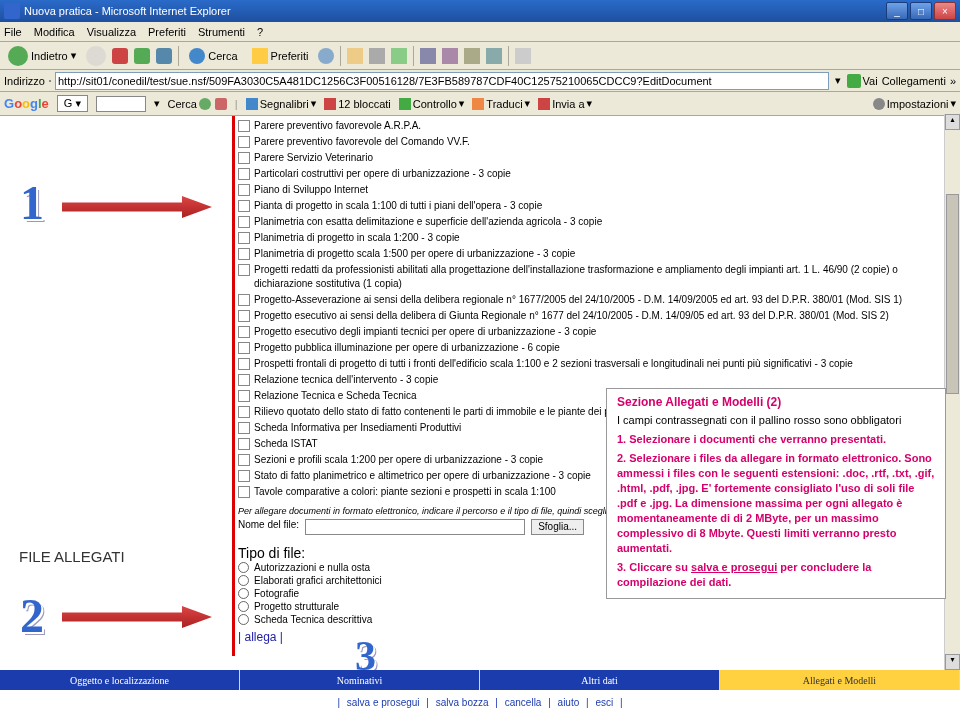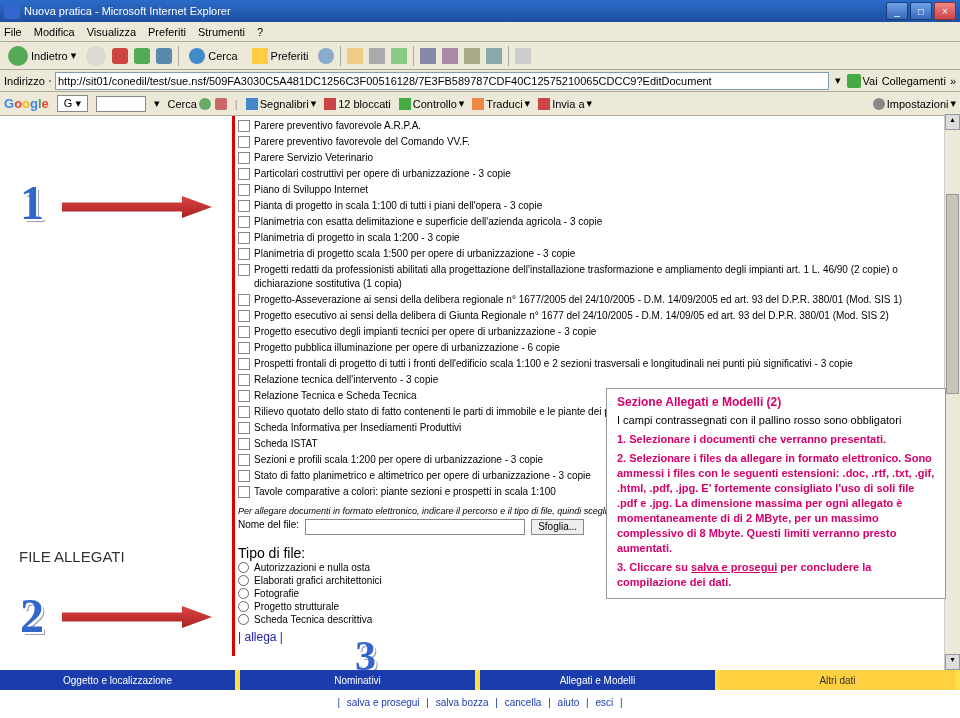--- a/index.html
+++ b/index.html
@@ -43,21 +43,21 @@
 
 .big-num { position: absolute; font-family: "Comic Sans MS", cursive; font-size: 48px; font-weight: bold; color: #3366cc; text-shadow: 2px 2px 0 #fff, 3px 3px 0 #99b; }
 .arrow-body { position: absolute; background: linear-gradient(#d44,#a22); }
 
 .infobox { position: absolute; right: 14px; top: 388px; width: 340px; background: #fff; border: 1px solid #999; padding: 6px 10px 8px; font-size: 11px; line-height: 15px; z-index: 20; }
 .infobox .ib-title { font-weight: bold; color: #d6006c; font-size: 12px; margin-bottom: 3px; }
 .infobox .ib-num { font-weight: bold; color: #d6006c; }
 .infobox u { text-decoration: underline; }
 
 .bottom-tabs { position: absolute; bottom: 28px; left: 0; right: 0; height: 20px; background: #1b3cad; color: #fff; display: flex; font-size: 10px; }
-.bottom-tabs .tab { flex: 1; display: flex; align-items: center; justify-content: center; border-right: 5px solid #fde047; }
+.bottom-tabs .tab { flex: 1; display: flex; align-items: center; justify-content: center; border-right: 1px solid #fde047; font-family: Liberation Serif, serif; }
 .bottom-tabs .tab:last-child { background: #ffd040; color: #333; }
 .bottom-links { position: absolute; bottom: 10px; left: 0; right: 0; text-align: center; font-size: 10px; color: #1b3cad; }
 .bottom-links span { padding: 0 4px; }
 
 .scrollbar { position: absolute; right: 0; top: 114px; bottom: 48px; width: 16px; background: #ece9d8; border-left: 1px solid #ccc; }
 .scrollbar .thumb { position: absolute; left: 1px; right: 1px; top: 80px; height: 200px; background: #c8c4b8; border: 1px solid #999; }
 .scrollbar .sb-btn { position: absolute; left: 0; right: 0; height: 16px; background: #ddd; border: 1px solid #999; font-size: 8px; text-align: center; }
 </style>
 </head>
 <body>
@@ -294,22 +294,22 @@
   <div><span class="ib-num">1.</span> <span style="font-weight:bold;color:#d6006c">Selezionare i documenti che verranno presentati.</span></div>
   <div style="height:4px"></div>
   <div><span class="ib-num">2.</span> <span style="font-weight:bold;color:#d6006c">Selezionare i files da allegare in formato elettronico. Sono ammessi i files con le seguenti estensioni: .doc, .rtf, .txt, .gif, .html, .pdf, .jpg. E' fortemente consigliato l'uso di soli file .pdf e .jpg. La dimensione massima per ogni allegato è momentaneamente di di 2 MByte, per un massimo complessivo di 8 Mbyte. Questi limiti verranno presto aumentati.</span></div>
   <div style="height:4px"></div>
   <div><span class="ib-num">3.</span> <span style="font-weight:bold;color:#d6006c"><span>Cliccare su </span><u>salva e prosegui</u><span> per concludere la compilazione dei dati.</span></span></div>
 </div>
 
 <div class="bottom-tabs">
   <div class="tab">Oggetto e localizzazione</div>
   <div class="tab">Nominativi</div>
+  <div class="tab">Altri dati</div>
   <div class="tab">Allegati e Modelli</div>
-  <div class="tab">Altri dati</div>
 </div>
 
 <div class="bottom-links">
   | <span>salva e prosegui</span>
   | <span>salva bozza</span>
   | <span>cancella</span>
   | <span>aiuto</span>
   | <span>esci</span> |
 </div>
 

